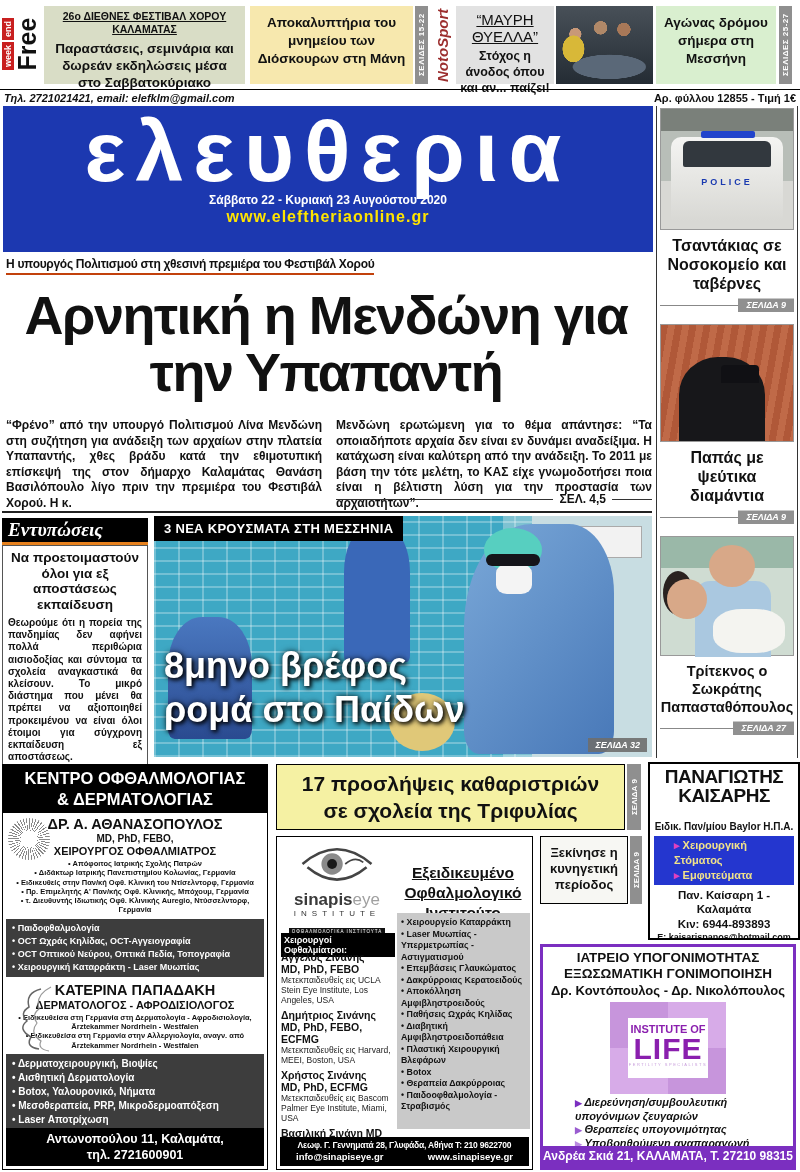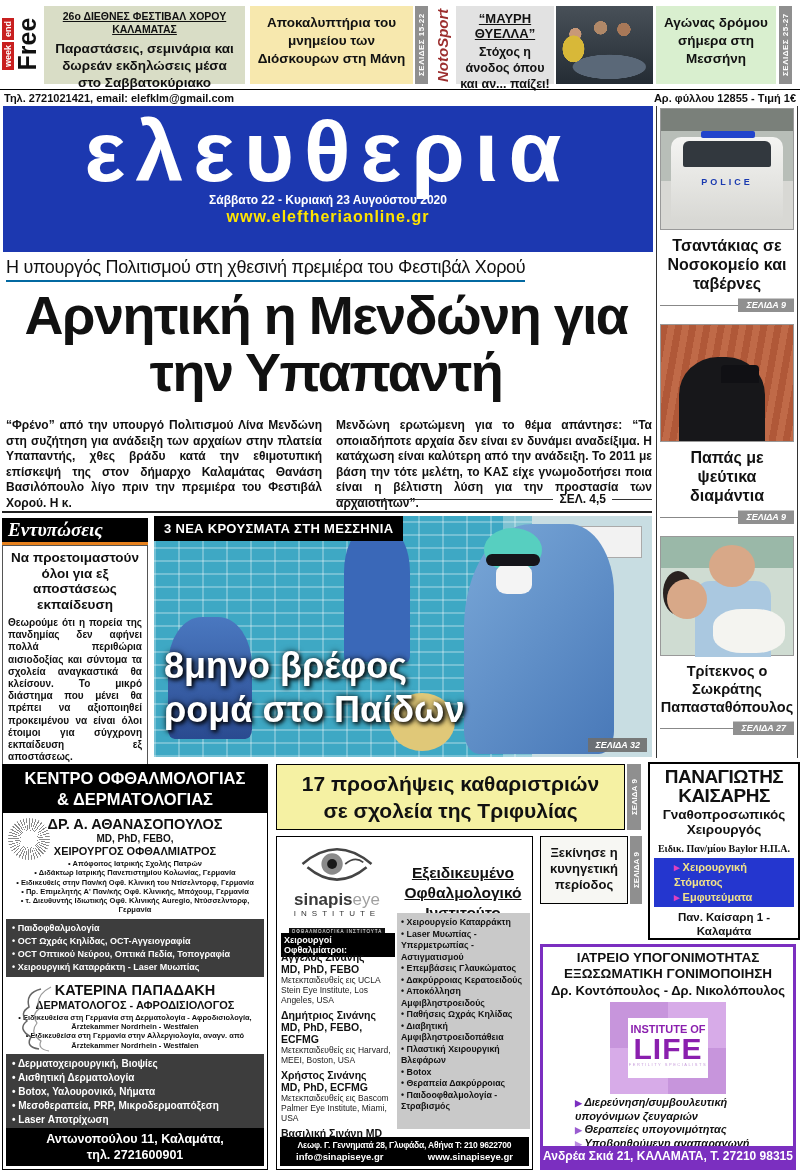--- a/index.html
+++ b/index.html
@@ -18,44 +18,44 @@
   .tb-kicker{font-size:10.5px;font-weight:bold;text-decoration:underline;line-height:13px;}
   .tb-festival-text{font-size:13.5px;font-weight:bold;line-height:17px;margin-top:4px;}
   .tb-mani{left:250px;width:163px;background:#f7e8ae;padding:8px 6px;font-size:13.5px;font-weight:bold;line-height:18px;}
   .pstrip{position:absolute;top:6px;width:13px;height:78px;background:#8f8f8f;color:#fff;
           font-size:8px;font-weight:bold;letter-spacing:.5px;}
   .vtext{writing-mode:vertical-rl;transform:rotate(180deg);display:flex;align-items:center;justify-content:center;height:100%;width:100%;}
   .strip1{left:415px;} .strip2{left:779px;}
   .notosport{position:absolute;left:430px;top:6px;width:24px;height:78px;color:#9c2f2f;
              font-size:15px;font-weight:bold;font-style:italic;}
   .tb-thyella{left:456px;width:98px;background:#e2e2e2;padding:5px 3px;}
-  .tb-thyella-k{font-size:13px;font-weight:bold;text-decoration:underline;}
+  .tb-thyella-k{font-size:15px;font-weight:normal;text-decoration:underline;}
   .tb-thyella-t{font-size:12.5px;font-weight:bold;line-height:16px;margin-top:3px;}
   .tb-photo{left:556px;width:97px;background:
       radial-gradient(18px 22px at 18% 55%, #d8b838 60%, rgba(0,0,0,0) 62%),
       radial-gradient(10px 10px at 20% 36%, #c89878 60%, rgba(0,0,0,0) 62%),
       radial-gradient(11px 11px at 46% 28%, #b08868 60%, rgba(0,0,0,0) 62%),
       radial-gradient(11px 11px at 70% 30%, #a87858 60%, rgba(0,0,0,0) 62%),
       radial-gradient(60px 20px at 55% 78%, #5a6878 60%, rgba(0,0,0,0) 62%),
       linear-gradient(#485058,#242c34);}
   .tb-race{left:656px;width:120px;background:#d9efcf;padding:8px 4px;font-size:13.5px;font-weight:bold;line-height:18px;}
   .rule-top{position:absolute;left:0;top:89px;width:800px;height:1px;background:#000;}
   
   .contact-row{position:absolute;left:4px;top:92px;width:792px;height:13px;font-size:11px;font-weight:bold;}
-  .contact-left{float:left;} .contact-right{float:right;}
+  .contact-left{float:left;font-style:italic;} .contact-right{float:right;}
   
   .masthead{position:absolute;left:3px;top:106px;width:650px;height:146px;background:#1c38b0;
             text-align:center;color:#fff;overflow:hidden;}
   .mh-title{font-size:86px;font-weight:bold;letter-spacing:10px;line-height:84px;margin-top:3px;}
   .mh-edition{font-size:22px;font-weight:bold;line-height:24px;}
   .mh-date{font-size:12px;font-weight:bold;line-height:15px;}
   .mh-site{color:#ffe400;font-size:16px;font-weight:bold;line-height:18px;letter-spacing:1px;}
   
-  .kicker{position:absolute;left:6px;top:257px;font-size:18px;font-weight:normal;letter-spacing:-0.3px;
-          border-bottom:2px solid #0369a1;padding-bottom:2px;}
+  .kicker{position:absolute;left:6px;top:257px;font-size:12px;font-weight:bold;letter-spacing:-0.3px;
+          border-bottom:2px solid #c2410c;padding-bottom:2px;}
   .headline{position:absolute;left:0;top:287px;width:652px;text-align:center;
             font-size:54px;line-height:57px;font-weight:bold;letter-spacing:-1.5px;}
   .lead-col{position:absolute;top:418px;width:316px;font-size:12px;font-weight:600;line-height:15.5px;text-align:justify;}
   .col1{left:6px;} .col2{left:336px;}
   .lead-pageref{position:absolute;left:336px;top:492px;width:316px;display:flex;align-items:center;gap:6px;
                 font-size:12px;font-weight:bold;}
   .dash{height:1px;background:#333;} .dash.l{flex:1;} .dash.r{width:40px;}
   .rule-lead{position:absolute;left:2px;top:511px;width:650px;height:2px;background:#222;}
   
   .opinion{position:absolute;left:2px;top:518px;width:146px;}
@@ -160,21 +160,21 @@
           box-sizing:border-box;font-size:8.8px;font-weight:bold;line-height:11.5px;}
   .sn-svc div::before{content:"• ";}
   .sn-footer{position:absolute;bottom:3px;left:3px;right:3px;background:#000;color:#fff;text-align:center;padding:3px 2px;}
   .sn-f1{font-size:8.5px;font-weight:bold;line-height:11px;letter-spacing:-0.2px;}
   .sn-f2{display:flex;justify-content:space-between;padding:0 14px;font-size:9.5px;font-weight:bold;line-height:12px;}
   
   .kai{position:absolute;left:648px;top:762px;width:152px;height:178px;border:2px solid #000;box-sizing:border-box;
        text-align:center;padding:3px 2px;overflow:hidden;}
   .kai-name{font-size:19px;font-weight:bold;line-height:19px;letter-spacing:-0.5px;}
   .kai-spec{font-size:13.5px;font-weight:bold;line-height:15px;margin-top:2px;}
-  .kai-cred{font-size:10px;font-weight:bold;line-height:12px;margin-top:6px;font-family:Liberation Serif, serif;}
+  .kai-cred{font-size:10px;font-weight:bold;line-height:12px;margin-top:16px;}
   .kai-blue{background:#2436cf;margin:3px 2px;padding:2px 20px;text-align:left;}
   .kai-blue div{color:#f2e38a;font-size:11px;font-weight:bold;line-height:15px;}
   .kai-blue div::before{content:"▸ ";color:#e040c0;}
   .kai-addr,.kai-phone{font-size:11.5px;font-weight:bold;line-height:14px;margin-top:1px;}
   .kai-email{font-size:9px;font-weight:bold;line-height:12px;}
   
   .ivf{position:absolute;left:540px;top:944px;width:256px;height:226px;border:3px solid #7b2fc0;box-sizing:border-box;
        background:#fff;text-align:center;padding-top:3px;overflow:hidden;}
   .ivf-title{font-size:13.5px;font-weight:bold;line-height:16px;}
   .ivf-docs{font-size:13px;font-weight:600;line-height:16px;margin-top:1px;}
@@ -434,21 +434,20 @@
       <div class="sn-f2">
         <span>info@sinapiseye.gr</span>
         <span>www.sinapiseye.gr</span>
       </div>
     </div>
   </div>
 
   <div class="kai">
     <div class="kai-name">ΠΑΝΑΓΙΩΤΗΣ</div>
     <div class="kai-name">ΚΑΙΣΑΡΗΣ</div>
-    <div class="kai-spec">Γναθοπροσωπικός Χειρουργός</div>
     <div class="kai-cred">Ειδικ. Παν/μίου Baylor Η.Π.Α.</div>
     <div class="kai-blue">
         <div>Χειρουργική Στόματος</div>
         <div>Εμφυτεύματα</div>
       </div>
     <div class="kai-addr">Παν. Καίσαρη 1 - Καλαμάτα</div>
     <div class="kai-phone">Κιν: 6944-893893</div>
     <div class="kai-email">E: kaisarispanos@hotmail.com</div>
   </div>
 

